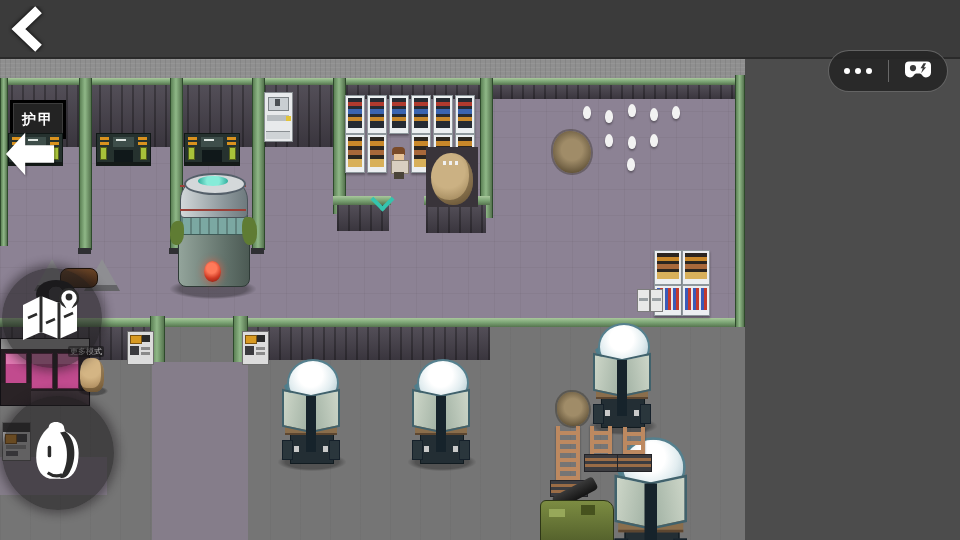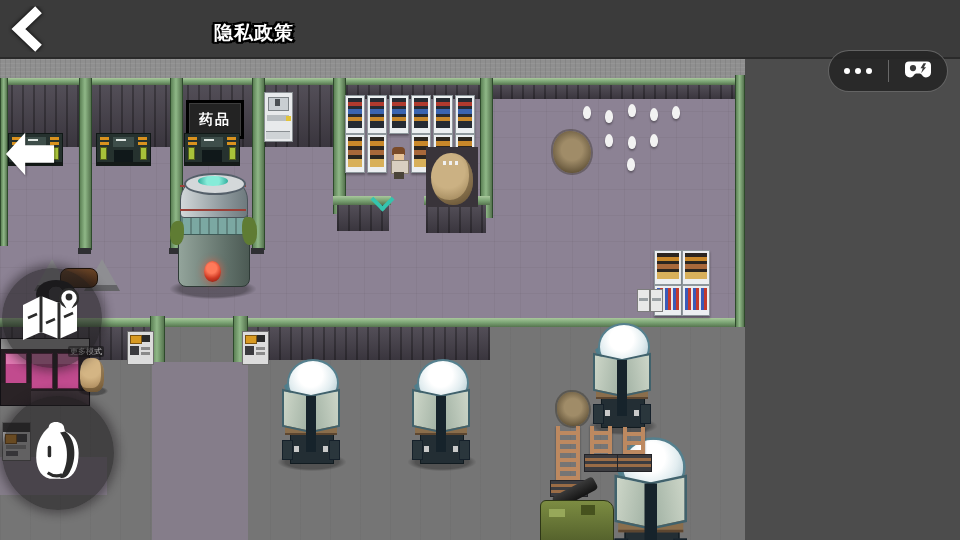--- a/index.html
+++ b/index.html
@@ -98,22 +98,22 @@
   <div class="a pillar" style="left:252px;top:78px;width:11px;height:172px;"></div>
   <div class="a pcap" style="left:251px;top:248px;width:13px;height:6px;"></div>
 
   <div class="a pillar" style="left:333px;top:78px;width:11px;height:136px;"></div>
   <div class="a pillar" style="left:480px;top:78px;width:11px;height:140px;"></div>
   <div class="a trimH" style="left:333px;top:196px;width:58px;height:9px;"></div>
   <div class="a brick" style="left:337px;top:205px;width:52px;height:26px;"></div>
   <div class="a trimH" style="left:424px;top:196px;width:66px;height:9px;"></div>
   <div class="a brick" style="left:426px;top:205px;width:60px;height:28px;"></div>
 
-  <div class="a sign" style="left:186px;top:100px;width:52px;height:33px;">
-    <span>药品</span>
+  <div class="a sign" style="left:10px;top:100px;width:50px;height:33px;">
+    <span>护甲</span>
     </div>
   <div class="a kiosk" style="left:8px;top:133px;width:53px;height:28px;">
     <i class="cp"></i>
       <i class="ol"></i>
       <i class="or"></i>
       <i class="gl"></i>
       <i class="gr"></i>
       <i class="hatch"></i>
     </div>
   <div class="a kiosk" style="left:96px;top:133px;width:53px;height:28px;">
@@ -371,21 +371,20 @@
       </svg>
     </span>
   </div>
 
   <div class="a" id="topbar">
     <span class="a" style="left:8px;top:6px;">
       <svg width="40" height="46" viewBox="0 0 40 48">
           <path d="M31 4 L10 24 L31 44" stroke="#fff" stroke-width="10" fill="none" style="filter:drop-shadow(0 0 2px #000);"></path>
         </svg>
     </span>
-    <span class="a outline-big" style="left:214px;top:20px;font-size:19px;letter-spacing:1px;">隐私政策</span>
   </div>
 
   <div class="a" id="capsule">
     <div class="half">
       <span class="dots">
           <i></i>
           <i></i>
           <i></i>
         </span>
     </div>

